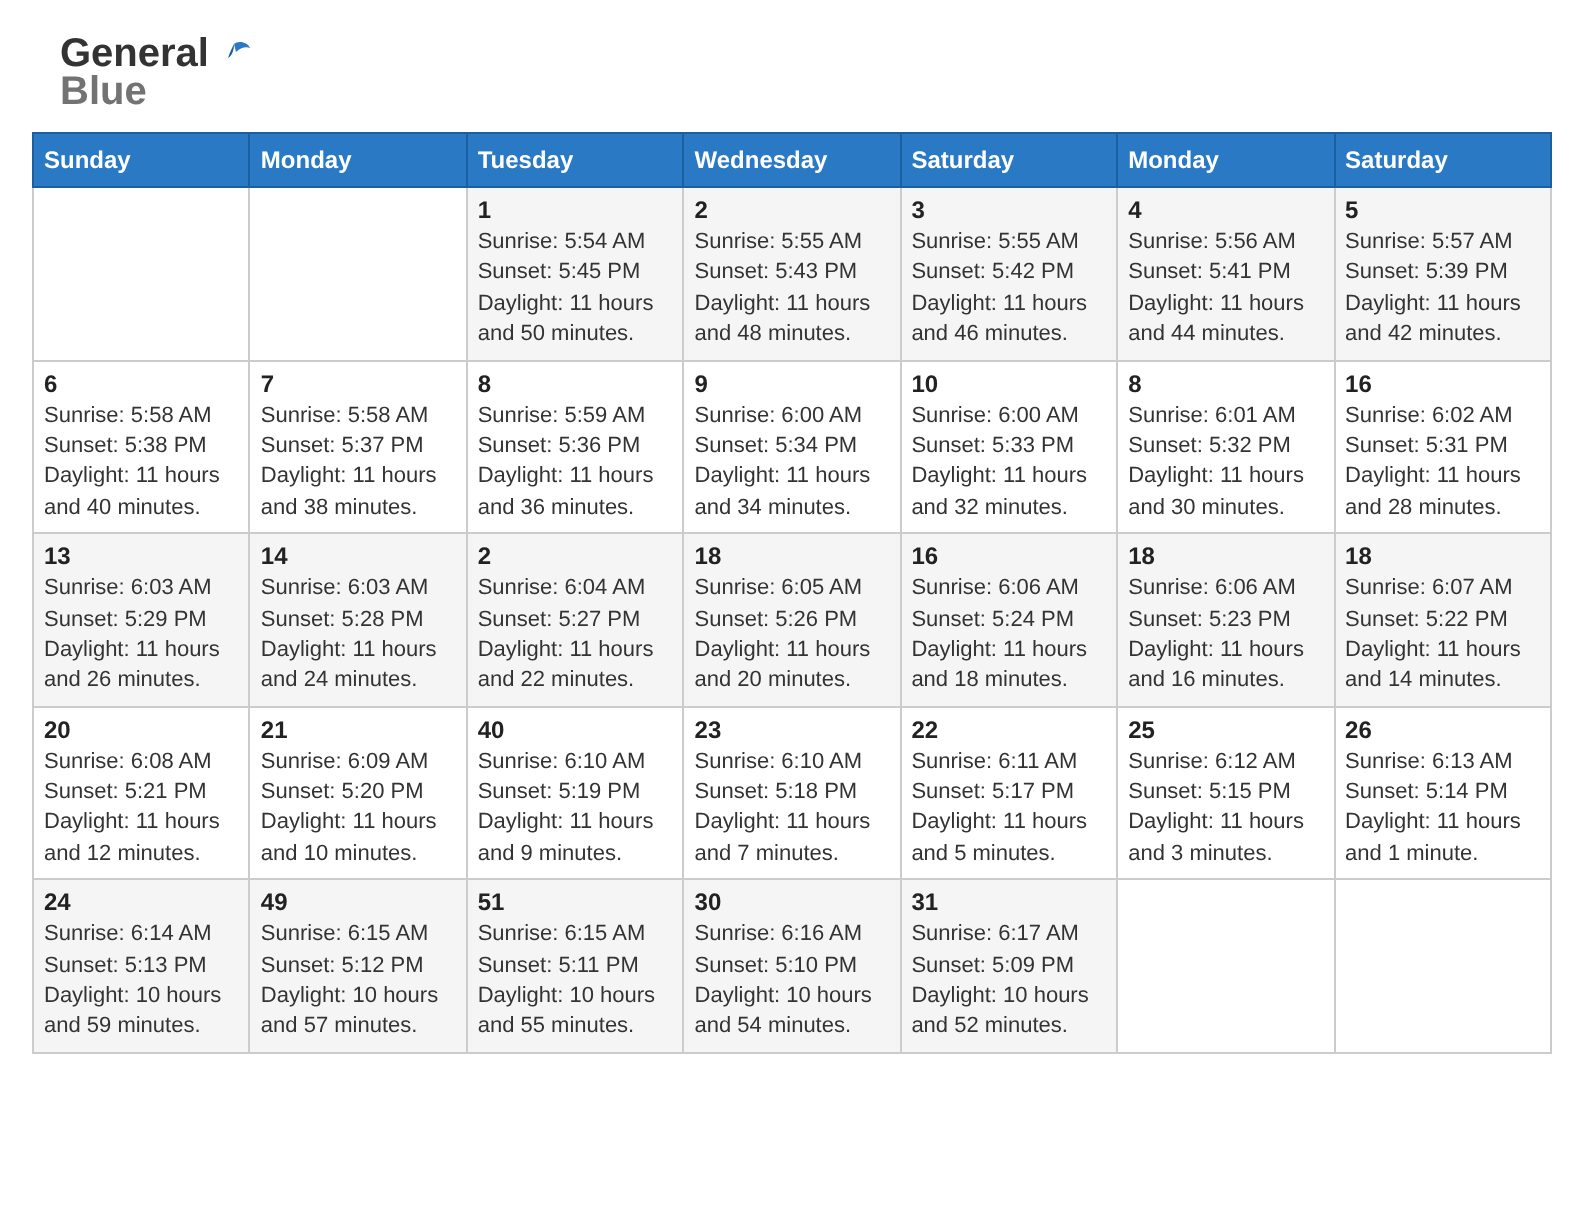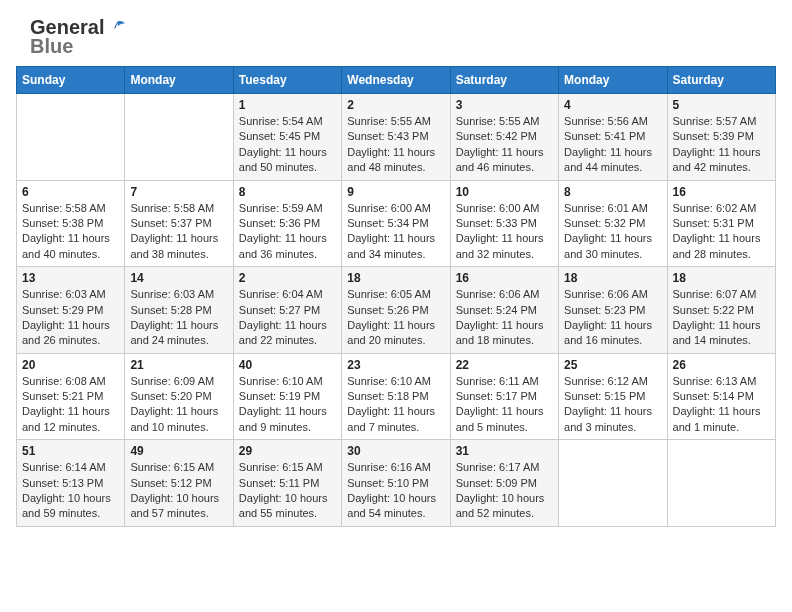--- a/index.html
+++ b/index.html
@@ -276,33 +276,33 @@
         </td>
         <td>
           <span class="day-number">26</span>
         <div class="day-info">
           Sunrise: 6:13 AM<br>Sunset: 5:14 PM<br>Daylight: 11 hours and 1 minute.
         </div>
         </td>
       </tr>
       <tr>
         <td>
+          <span class="day-number">24</span>
+        <div class="day-info">
+          Sunrise: 6:14 AM<br>Sunset: 5:13 PM<br>Daylight: 10 hours and 59 minutes.
+        </div>
+        </td>
+        <td>
+          <span class="day-number">49</span>
+        <div class="day-info">
+          Sunrise: 6:15 AM<br>Sunset: 5:12 PM<br>Daylight: 10 hours and 57 minutes.
+        </div>
+        </td>
+        <td>
           <span class="day-number">51</span>
-        <div class="day-info">
-          Sunrise: 6:14 AM<br>Sunset: 5:13 PM<br>Daylight: 10 hours and 59 minutes.
-        </div>
-        </td>
-        <td>
-          <span class="day-number">49</span>
-        <div class="day-info">
-          Sunrise: 6:15 AM<br>Sunset: 5:12 PM<br>Daylight: 10 hours and 57 minutes.
-        </div>
-        </td>
-        <td>
-          <span class="day-number">29</span>
         <div class="day-info">
           Sunrise: 6:15 AM<br>Sunset: 5:11 PM<br>Daylight: 10 hours and 55 minutes.
         </div>
         </td>
         <td>
           <span class="day-number">30</span>
         <div class="day-info">
           Sunrise: 6:16 AM<br>Sunset: 5:10 PM<br>Daylight: 10 hours and 54 minutes.
         </div>
         </td>

